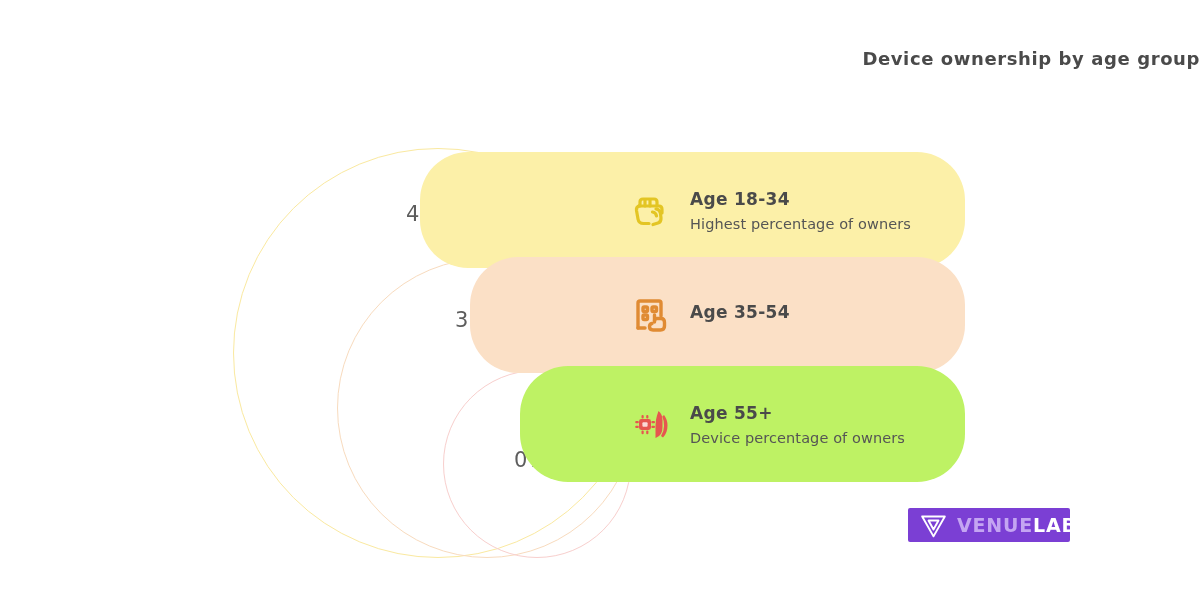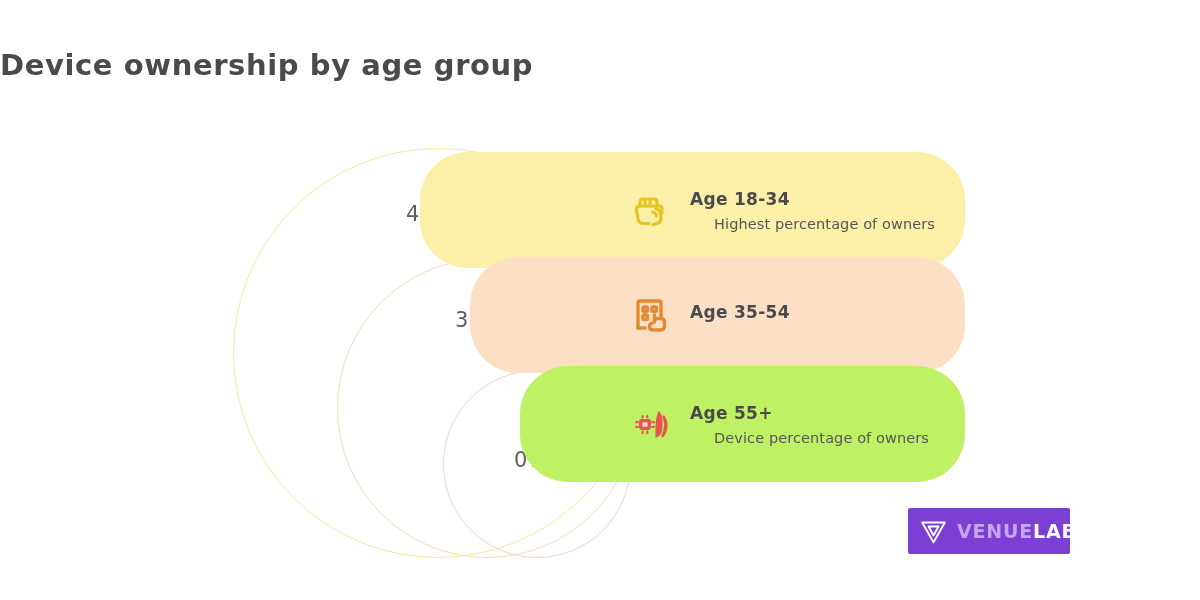--- a/index.html
+++ b/index.html
@@ -22,23 +22,23 @@
     width: 1200px;
     height: 600px;
   }
 
   
   .title {
     position: absolute;
     left: 0;
     top: 48px;
     width: 1200px;
-    text-align: left;
-    font-family: "DejaVu Sans", sans-serif;
-    font-size: 29px;
+    text-align: right;
+    font-family: "DejaVu Sans", sans-serif;
+    font-size: 18px;
     font-weight: 700;
     letter-spacing: 0.6px;
     color: #4a4a4a;
     white-space: nowrap;
   }
 
   
   .circles-layer {
     position: absolute;
     left: 0;
@@ -149,30 +149,29 @@
     white-space: nowrap;
     margin-bottom: 7px;
   }
   .pill-desc {
     font-family: "DejaVu Sans", sans-serif;
     font-size: 14.5px;
     font-weight: 400;
     color: #555555;
     letter-spacing: 0.1px;
     white-space: nowrap;
-    margin-left: 24px;
   }
 
   
   .logo {
     position: absolute;
     left: 908px;
     top: 508px;
     width: 162px;
-    height: 46px;
+    height: 34px;
     background: #7b3fd4;
     border-radius: 2px;
     display: flex;
     align-items: center;
     padding-left: 11px;
     box-sizing: border-box;
   }
   .logo-mark {
     width: 29px;
     height: 29px;

